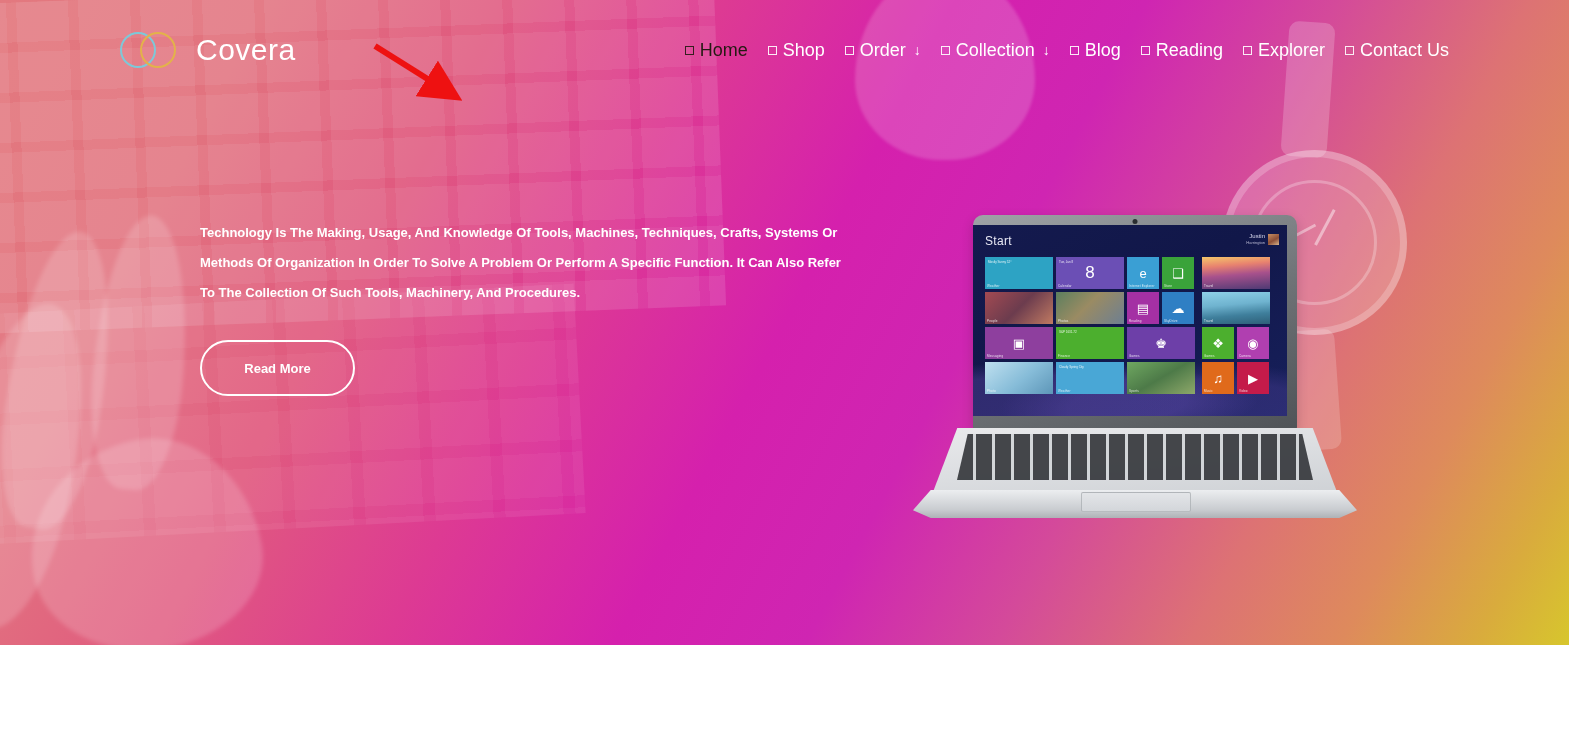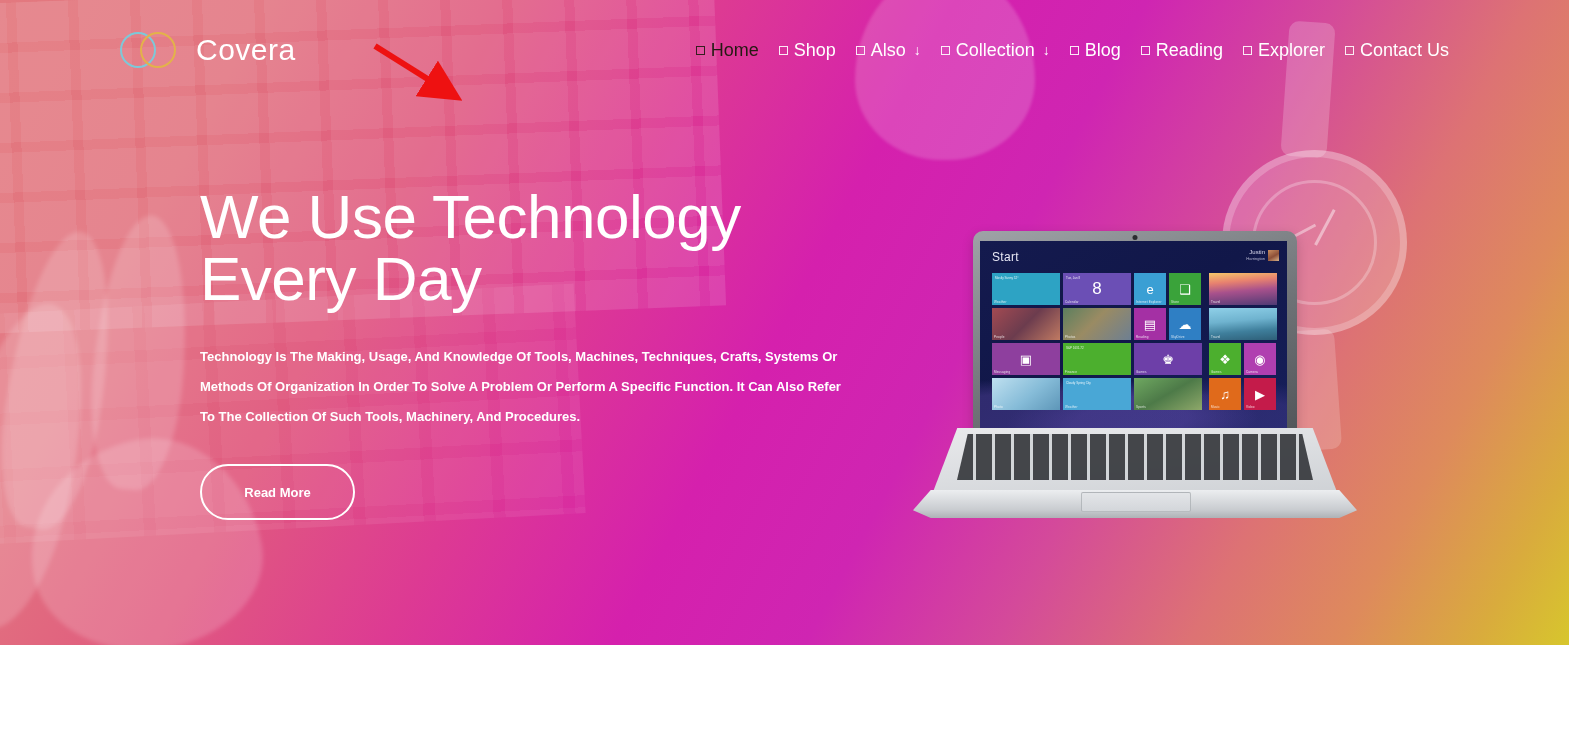--- a/index.html
+++ b/index.html
@@ -208,23 +208,22 @@
     cursor:pointer;
   }
 
   
   .laptop { position:absolute; left:905px; top:215px; width:460px; height:315px; z-index:8; }
   .lid {
     position:absolute; left:68px; top:0;
     width:324px; height:215px;
     background:linear-gradient(160deg,#9fa3a7,#6e7276 55%,#4f5357);
     border-radius:10px 10px 3px 3px;
-    padding:10px 10px 14px 7px;
+    padding:10px 10px 14px 0;
     box-shadow:0 4px 12px rgba(0,0,0,.18);
-    margin-top:16px;
   }
   .cam {
     position:absolute; left:50%; top:4px;
     width:5px; height:5px; border-radius:50%;
     background:#2a2d30; transform:translateX(-50%);
   }
   .screen {
     position:relative;
     width:100%; height:100%;
     background:linear-gradient(150deg,#141a4e 0%,#111749 45%,#17205c 100%);
@@ -386,21 +385,21 @@
         <a class="nav-item active">
           <span class="nav-bullet"></span>
           <span>Home</span>
         </a>
         <a class="nav-item">
           <span class="nav-bullet"></span>
           <span>Shop</span>
         </a>
         <a class="nav-item">
           <span class="nav-bullet"></span>
-          <span>Also</span>
+          <span>Order</span>
           <span class="nav-caret">↓</span>
         </a>
         <a class="nav-item">
           <span class="nav-bullet"></span>
           <span>Collection</span>
           <span class="nav-caret">↓</span>
         </a>
         <a class="nav-item">
           <span class="nav-bullet"></span>
           <span>Blog</span>
@@ -414,22 +413,20 @@
           <span>Explorer</span>
         </a>
         <a class="nav-item">
           <span class="nav-bullet"></span>
           <span>Contact Us</span>
         </a>
       </nav>
   </div>
 
   <div class="hero-inner">
-    <h1 class="hero-title">We Use Technology
-Every Day</h1>
     <p class="hero-text">Technology Is The Making, Usage, And Knowledge Of Tools, Machines, Techniques, Crafts, Systems Or Methods Of Organization In Order To Solve A Problem Or Perform A Specific Function. It Can Also Refer To The Collection Of Such Tools, Machinery, And Procedures.</p>
     <button class="read-more">Read More</button>
   </div>
 
   <div class="laptop">
     <div class="lid">
       <div class="cam"></div>
       <div class="screen">
         <div class="start-label">Start</div>
         <div class="user">

